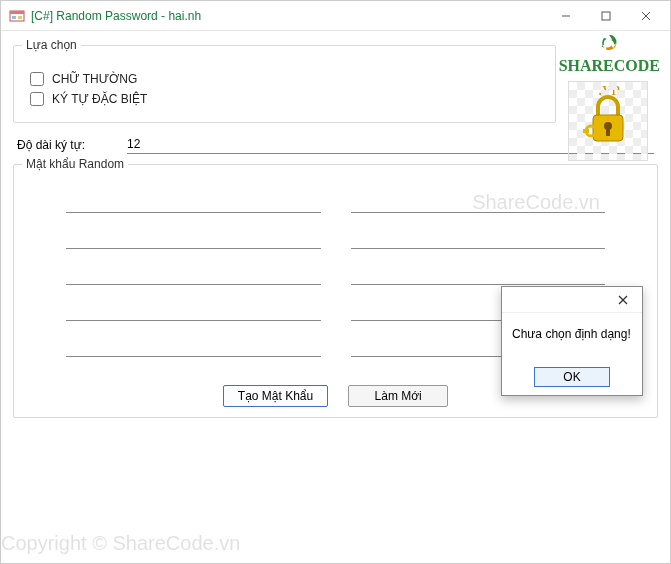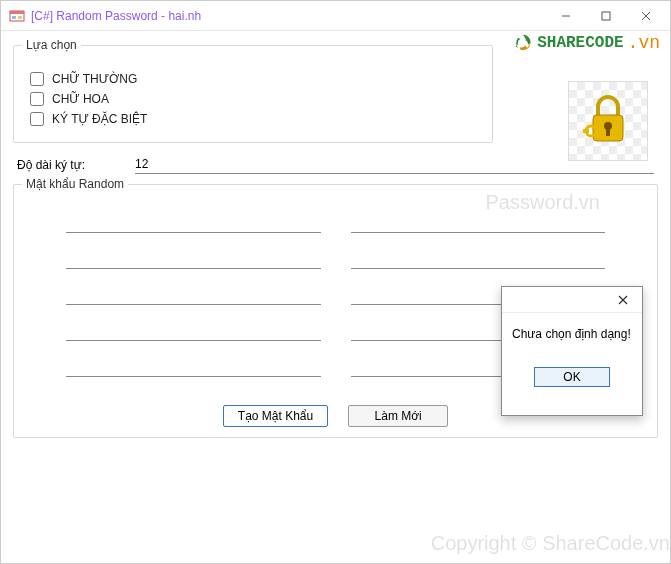--- a/index.html
+++ b/index.html
@@ -19,21 +19,21 @@
     align-items: center;
     padding: 0 4px 0 8px;
     background: #fff;
     border-bottom: 1px solid #e5e5e5;
   }
   .app-icon {
     width: 16px; height: 16px;
     margin-right: 6px;
     display: inline-flex; align-items: center; justify-content: center;
   }
-  .title-text { color: #8b5cf6; font-size: 12px; flex: 0 0 auto; }
+  .title-text { color: #15803d; font-size: 12px; flex: 0 0 auto; }
   .titlebar-spacer { flex: 1; }
   .win-btn {
     width: 40px; height: 28px;
     display: inline-flex; align-items: center; justify-content: center;
     color: #555;
   }
   .win-btn svg { stroke: #555; }
   .client {
     position: relative;
     padding: 8px 12px 12px 12px;
@@ -67,21 +67,20 @@
   }
   .len-row .lbl { width: 110px; }
   .len-row input[type=text] {
     flex: 1;
     border: none;
     border-bottom: 1px solid #888;
     padding: 2px 0;
     font-size: 12px;
     outline: none;
     background: transparent;
-    margin-left: 8px;
   }
   .random-box .outputs {
     display: flex;
     gap: 30px;
     padding: 10px 40px 4px 40px;
   }
   .col { flex: 1; display: flex; flex-direction: column; gap: 18px; }
   .out-field {
     width: 100%;
     border: none;
@@ -106,35 +105,36 @@
   .btn.primary {
     border: 1.5px solid #3a74c4;
     background: #fdfdff;
   }
   
   .brand {
     position: absolute;
     top: 2px; right: 10px;
     font-weight: bold;
     font-size: 16px;
-    font-family: Liberation Mono, monospace;
+    font-family: Liberation Serif, serif;
     display: flex; align-items: center; gap: 4px;
     color: #2a8a3a;
+    flex-direction: column;
   }
   .brand .vn { color: #e08a00; font-weight: normal; font-size: 18px; }
   .brand-icon { width: 20px; height: 20px; }
   
   .wm1 {
     position: absolute; top: 190px; right: 70px;
     color: rgba(0,0,0,0.12); font-size: 20px; font-family: Arial;
     pointer-events: none;
   }
   .wm2 {
     position: absolute; bottom: 8px; left: 0; right: 0;
-    text-align: right;
+    text-align: left;
     color: rgba(0,0,0,0.12); font-size: 20px; font-family: Arial;
     pointer-events: none;
   }
   
   .lock-img {
     position: absolute;
     top: 50px; right: 22px;
     width: 80px; height: 80px;
     border: 1px solid #ddd;
     display: flex; align-items: center; justify-content: center;
@@ -166,32 +166,32 @@
     width: 30px; height: 22px;
     display: inline-flex; align-items: center; justify-content: center;
   }
   .modal-body {
     padding: 14px 10px 8px 10px;
     font-size: 12px;
     min-height: 50px;
   }
   .modal-buttons {
     display: flex; justify-content: center;
-    padding: 4px 8px 28px 8px;
+    padding: 4px 8px 8px 8px;
   }
   .modal-ok {
     width: 76px;
     padding: 2px 0;
     font-size: 12px;
     border: 1.5px solid #3a74c4;
     background: #eaf2fb;
     cursor: pointer;
   }
   fieldset { margin: 0; }
-  .opts-box { width: 480px; }
+  .opts-box { width: 543px; }
 </style>
 </head>
 <body>
 
 <div class="titlebar">
   <span class="app-icon">
     <svg width="16" height="16" viewBox="0 0 16 16">
       <rect x="1" y="3" width="14" height="10" fill="#fff" stroke="#b55" stroke-width="1"></rect>
       <rect x="1" y="3" width="14" height="3" fill="#d77"></rect>
       <rect x="3" y="8" width="4" height="3" fill="#9bd"></rect>
@@ -242,24 +242,20 @@
   </div>
 
   <fieldset class="groupbox opts-box">
     <span class="legend">Lựa chọn</span>
     <div class="chk-row">
       <input type="checkbox" style="">
       <label>CHỮ THƯỜNG</label>
     </div>
     <div class="chk-row">
       <input type="checkbox" style="">
-      <label>CHỮ HOA</label>
-    </div>
-    <div class="chk-row">
-      <input type="checkbox" style="">
       <label>KÝ TỰ ĐẶC BIỆT</label>
     </div>
   </fieldset>
 
   <div class="len-row">
     <span class="lbl">Độ dài ký tự:</span>
     <input type="text" value="12" style="">
   </div>
 
   <fieldset class="groupbox random-box">
@@ -281,21 +277,21 @@
       </div>
     </div>
     <div class="btn-row">
       <button class="btn primary">Tạo Mật Khẩu</button>
       <button class="btn">Làm Mới</button>
     </div>
   </fieldset>
 
 </div>
 
-<div class="wm1">Password.vn</div>
+<div class="wm1">ShareCode.vn</div>
 <div class="wm2">Copyright © ShareCode.vn</div>
 
 <div class="modal">
   <div class="modal-title">
     <span class="spacer"></span>
     <span class="modal-close">
       <svg width="10" height="10">
           <line x1="1" y1="1" x2="9" y2="9" stroke="#333" stroke-width="1.2"></line>
           <line x1="9" y1="1" x2="1" y2="9" stroke="#333" stroke-width="1.2"></line>
         </svg>

